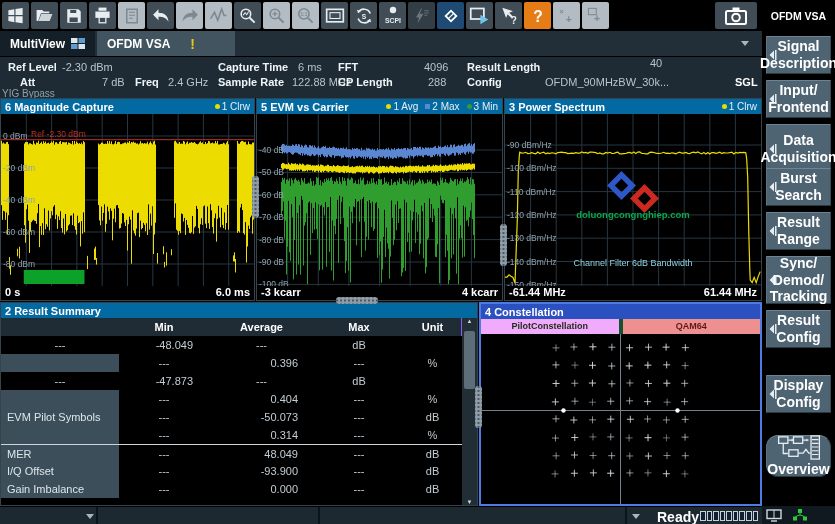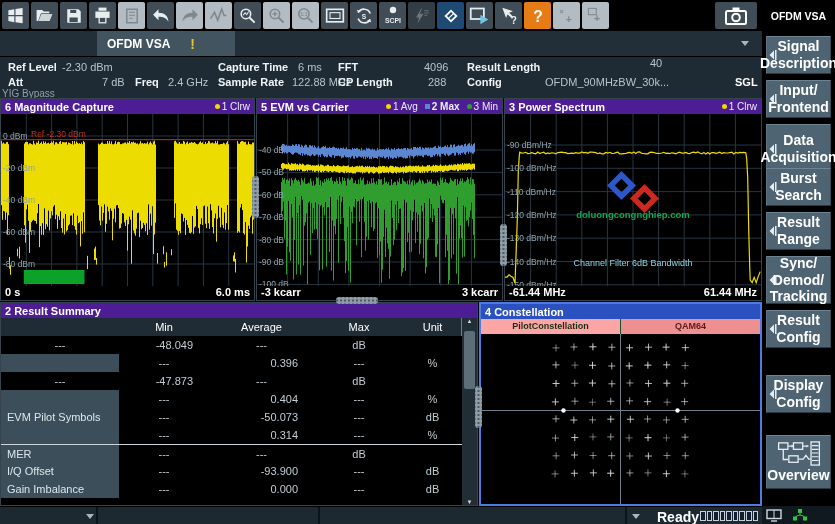--- a/index.html
+++ b/index.html
@@ -31,48 +31,48 @@
   .chbar{position:absolute;left:0;top:56px;width:762px;height:42px;background:#1e2b34;border-top:1px solid #000}
   .chbar span{position:absolute;white-space:nowrap}
   .lb{font-weight:bold;font-size:11px;color:#eef4f7}
   .vl{font-size:11px;color:#b6c4cc}
   .yig{font-size:10px;color:#90a0aa}
   .sgl{font-weight:bold;font-size:11px;color:#fff}
 
   
   .panel{position:absolute;background:#000;border:1px solid #36434c}
   .panel.focus{border:2px solid #4f7ce2}
-  .phead{height:15px;background:#4c1d95;display:flex;align-items:center;padding:0 4px;overflow:hidden}
+  .phead{height:15px;background:#0369a1;display:flex;align-items:center;padding:0 4px;overflow:hidden}
   .panel.focus .phead{background:#2b50c0}
   .ptitle{font-weight:bold;font-size:11px;color:#fff;white-space:nowrap}
   .plegend{margin-left:auto;display:flex;gap:7px;align-items:center;font-size:10px;color:#e8eef2;white-space:nowrap}
   .plegend span{display:flex;align-items:center;gap:2px}
   .ldot{width:5px;height:5px;border-radius:50%;display:inline-block}
   .lsq{width:5px;height:5px;display:inline-block}
   .chart{position:absolute;left:0;top:15px}
   .pfoot{position:absolute;left:0;right:0;bottom:0;height:14px;display:flex;justify-content:space-between;
          padding:0 4px;font-weight:bold;font-size:11px;color:#fff;background:#000}
 
   
   #sum-table{position:absolute;left:0;top:15px;width:461px}
   .srow{display:grid;grid-template-columns:118px 90px 105px 90px 57px;height:18px;line-height:18px;font-size:11px}
-  .shead{background:#8b5cf6;color:#fff;font-weight:normal}
+  .shead{background:#8b5cf6;color:#fff;font-weight:bold}
   .shead .scell{background:#1f2c35 !important;text-align:center;color:#fff;padding:0}
   .scell.c0{background:#3b4e5a;color:#dde6eb;padding-left:6px;overflow:hidden}
   .scell.c1,.scell.c3,.scell.c4{text-align:center;color:#c2cdd4;background:#000}
   .scell.c2{text-align:right;padding-right:16px;color:#c2cdd4;background:#000}
   .ssep{border-top:1px solid #cdd5da}
   .vsb{position:absolute;right:0;top:15px;bottom:0;width:15px;background:#222e36;display:flex;flex-direction:column;
        justify-content:space-between;align-items:center;font-size:6px;color:#cfd8de}
   .vsb-thumb{position:absolute;left:2px;right:2px;top:13px;height:58px;background:#5e6e79;border-radius:2px}
 
   
   .cbtns{position:absolute;left:0;right:0;top:15px;height:15px;display:flex}
   .cbtn{flex:1;height:15px;line-height:15px;text-align:center;font-size:9px;font-weight:bold}
-  .cbtn.pilot{background:#fca5a5;color:#1d2b16;border-right:1px solid #14532d}
+  .cbtn.pilot{background:#f0abfc;color:#1d2b16;border-right:4px solid #14532d}
   .cbtn.qam{background:#ef9090;color:#5c1a1a}
   #ch-const{top:30px}
 
   
   .hgrip,.vgrip{position:absolute;background:#8d9ca6;border-radius:3px;
       background-image:radial-gradient(#4d5a63 1px,transparent 1.2px);background-size:4px 4px;background-position:center}
   .hgrip{width:42px;height:7px}
   .vgrip{width:7px;height:42px}
 
   
@@ -231,38 +231,47 @@
         <svg viewBox="0 0 24 24" width="24" height="24">
           <rect x="2" y="7" width="20" height="13" rx="1.5" fill="none" stroke="#fff" stroke-width="2"></rect>
           <circle cx="12" cy="13.5" r="3.8" fill="none" stroke="#fff" stroke-width="2"></circle>
           <rect x="8.5" y="3.5" width="7" height="3.5" fill="#fff"></rect>
         </svg>
       </div>
     </div>
   <div class="apptitle">OFDM VSA</div>
 
   <div class="tabbar">
+    <div class="tab mv">
+      <span>MultiView</span>
+      <span id="mv-icon" style="line-height:0"><svg width="14" height="11" viewBox="0 0 14 11">
+            <rect width="6.5" height="5" fill="#dce8f0"></rect>
+            <rect x="7.5" width="6.5" height="5" fill="#5f9bcc"></rect>
+            <rect y="6" width="6.5" height="5" fill="#5f9bcc"></rect>
+            <rect x="7.5" y="6" width="6.5" height="5" fill="#dce8f0"></rect>
+          </svg></span>
+    </div>
     <div class="tab active">
       <span>OFDM VSA</span>
       <span class="bang">!</span>
     </div>
     <div class="caret" style="left:741px;top:10px"></div>
   </div>
 
   <div class="chbar">
     <span class="lb" style="left:8px;top:4px">Ref Level</span>
     <span class="vl" style="left:62px;top:4px">-2.30 dBm</span>
     <span class="lb" style="left:218px;top:4px">Capture Time</span>
     <span class="vl" style="left:298px;top:4px">6 ms</span>
     <span class="lb" style="left:338px;top:4px">FFT</span>
     <span class="vl" style="left:424px;top:4px">4096</span>
     <span class="lb" style="left:467px;top:4px">Result Length</span>
     <span class="vl" style="left:650px;top:0">40</span>
 
-    <span class="lb" style="left:8px;top:19px">Att</span>
+    <span class="lb" style="left:20px;top:19px">Att</span>
     <span class="vl" style="left:102px;top:19px">7 dB</span>
     <span class="lb" style="left:135px;top:19px">Freq</span>
     <span class="vl" style="left:168px;top:19px">2.4 GHz</span>
     <span class="lb" style="left:218px;top:19px">Sample Rate</span>
     <span class="vl" style="left:292px;top:19px">122.88 MHz</span>
     <span class="lb" style="left:338px;top:19px">CP Length</span>
     <span class="vl" style="left:428px;top:19px">288</span>
     <span class="lb" style="left:467px;top:19px">Config</span>
     <span class="vl" style="left:545px;top:19px">OFDM_90MHzBW_30k...</span>
     <span class="sgl" style="left:735px;top:19px">SGL</span>
@@ -527,21 +536,21 @@
   <div class="panel" style="left:256px;top:98px;width:247px;height:203px">
     <div class="phead">
       <span class="ptitle">5 EVM vs Carrier</span>
       <span class="plegend" id="leg-evm">
           <span>
             <i class="ldot" style="background: rgb(236, 220, 0);"></i>
             <b style="font-weight: normal;">1 Avg</b>
           </span>
           <span>
             <i class="lsq" style="background: rgb(91, 134, 210);"></i>
-            <b style="font-weight: bold;">2 Max</b>
+            <b style="font-weight: normal;">2 Max</b>
           </span>
           <span>
             <i class="ldot" style="background: rgb(47, 158, 47);"></i>
             <b style="font-weight: normal;">3 Min</b>
           </span>
         </span>
     </div>
     <svg class="chart" id="ch-evm" width="245" height="172">
         <line x1="30.625" y1="0" x2="30.625" y2="172" stroke="#273640" stroke-width="1"></line>
         <line x1="61.25" y1="0" x2="61.25" y2="172" stroke="#273640" stroke-width="1"></line>
@@ -1142,21 +1151,21 @@
         <text x="2" y="39" fill="#8fa2ad" font-size="8.5" font-family="Liberation Sans, sans-serif" text-anchor="start" font-weight="normal">-40 dB</text>
         <text x="2" y="61.400000000000006" fill="#8fa2ad" font-size="8.5" font-family="Liberation Sans, sans-serif" text-anchor="start" font-weight="normal">-50 dB</text>
         <text x="2" y="83.80000000000001" fill="#8fa2ad" font-size="8.5" font-family="Liberation Sans, sans-serif" text-anchor="start" font-weight="normal">-60 dB</text>
         <text x="2" y="106.2" fill="#8fa2ad" font-size="8.5" font-family="Liberation Sans, sans-serif" text-anchor="start" font-weight="normal">-70 dB</text>
         <text x="2" y="128.60000000000002" fill="#8fa2ad" font-size="8.5" font-family="Liberation Sans, sans-serif" text-anchor="start" font-weight="normal">-80 dB</text>
         <text x="2" y="151" fill="#8fa2ad" font-size="8.5" font-family="Liberation Sans, sans-serif" text-anchor="start" font-weight="normal">-90 dB</text>
         <text x="2" y="173.4" fill="#8fa2ad" font-size="8.5" font-family="Liberation Sans, sans-serif" text-anchor="start" font-weight="normal">-100 dB</text>
       </svg>
     <div class="pfoot">
       <span>-3 kcarr</span>
-      <span>3 kcarr</span>
+      <span>4 kcarr</span>
     </div>
   </div>
 
   <div class="panel" style="left:504px;top:98px;width:258px;height:203px">
     <div class="phead">
       <span class="ptitle">3 Power Spectrum</span>
       <span class="plegend" id="leg-spec">
           <span>
             <i class="ldot" style="background: rgb(236, 220, 0);"></i>
             <b style="font-weight: normal;">1 Clrw</b>
@@ -1249,20 +1258,21 @@
         <div class="srow">
           <div class="scell c0"></div>
           <div class="scell c1">---</div>
           <div class="scell c2">0.314</div>
           <div class="scell c3">---</div>
           <div class="scell c4">%</div>
         </div>
         <div class="srow ssep">
           <div class="scell c0">MER</div>
           <div class="scell c1">---</div>
+          <div class="scell c2">48.049</div>
           <div class="scell c3">---</div>
           <div class="scell c4">dB</div>
         </div>
         <div class="srow">
           <div class="scell c0">I/Q Offset</div>
           <div class="scell c1">---</div>
           <div class="scell c2">-93.900</div>
           <div class="scell c3">---</div>
           <div class="scell c4">dB</div>
         </div>
@@ -1465,21 +1475,21 @@
       <div class="sbtn" style="top: 279px; height: 38px;">Result
 Config<span class="sarr"><svg width="8" height="11" viewBox="0 0 8 11">
             <path d="M5 1L0.5 5.5 5 10z" fill="#e6edf2"></path>
             <rect x="6" y="0.5" width="1.5" height="10" fill="#e6edf2"></rect>
           </svg></span></div>
       <div class="sbtn" style="top: 344px; height: 38px;">Display
 Config<span class="sarr"><svg width="8" height="11" viewBox="0 0 8 11">
             <path d="M5 1L0.5 5.5 5 10z" fill="#e6edf2"></path>
             <rect x="6" y="0.5" width="1.5" height="10" fill="#e6edf2"></rect>
           </svg></span></div>
-      <div class="sbtn" id="ov-btn" style="top: 404px; height: 54px;"><span style="line-height:0"><svg width="46" height="25" viewBox="0 0 46 27">
+      <div class="sbtn" id="ov-btn" style="top: 404px; height: 42px; border-radius: 12px;"><span style="line-height:0"><svg width="46" height="25" viewBox="0 0 46 27">
             <g fill="none" stroke="#e8eef2" stroke-width="1.4">
               <rect x="1" y="2" width="10" height="7"></rect>
               <rect x="17" y="2" width="10" height="7"></rect>
               <rect x="12" y="16" width="10" height="7"></rect>
               <path d="M11.5 5.5h4M27.5 5.5h4M6 9v11h5M22.5 19.5h5l3-4 3 4h2"></path>
               <rect x="36" y="1" width="9" height="25"></rect>
               <path d="M37 5h7M37 9h7M37 13h7M37 17h7M37 21h7" stroke-width="1.2"></path>
             </g>
             <path d="M15 4l3 1.5-3 1.5z" fill="#e8eef2"></path>
             <path d="M31 4l3 1.5-3 1.5z" fill="#e8eef2"></path>

